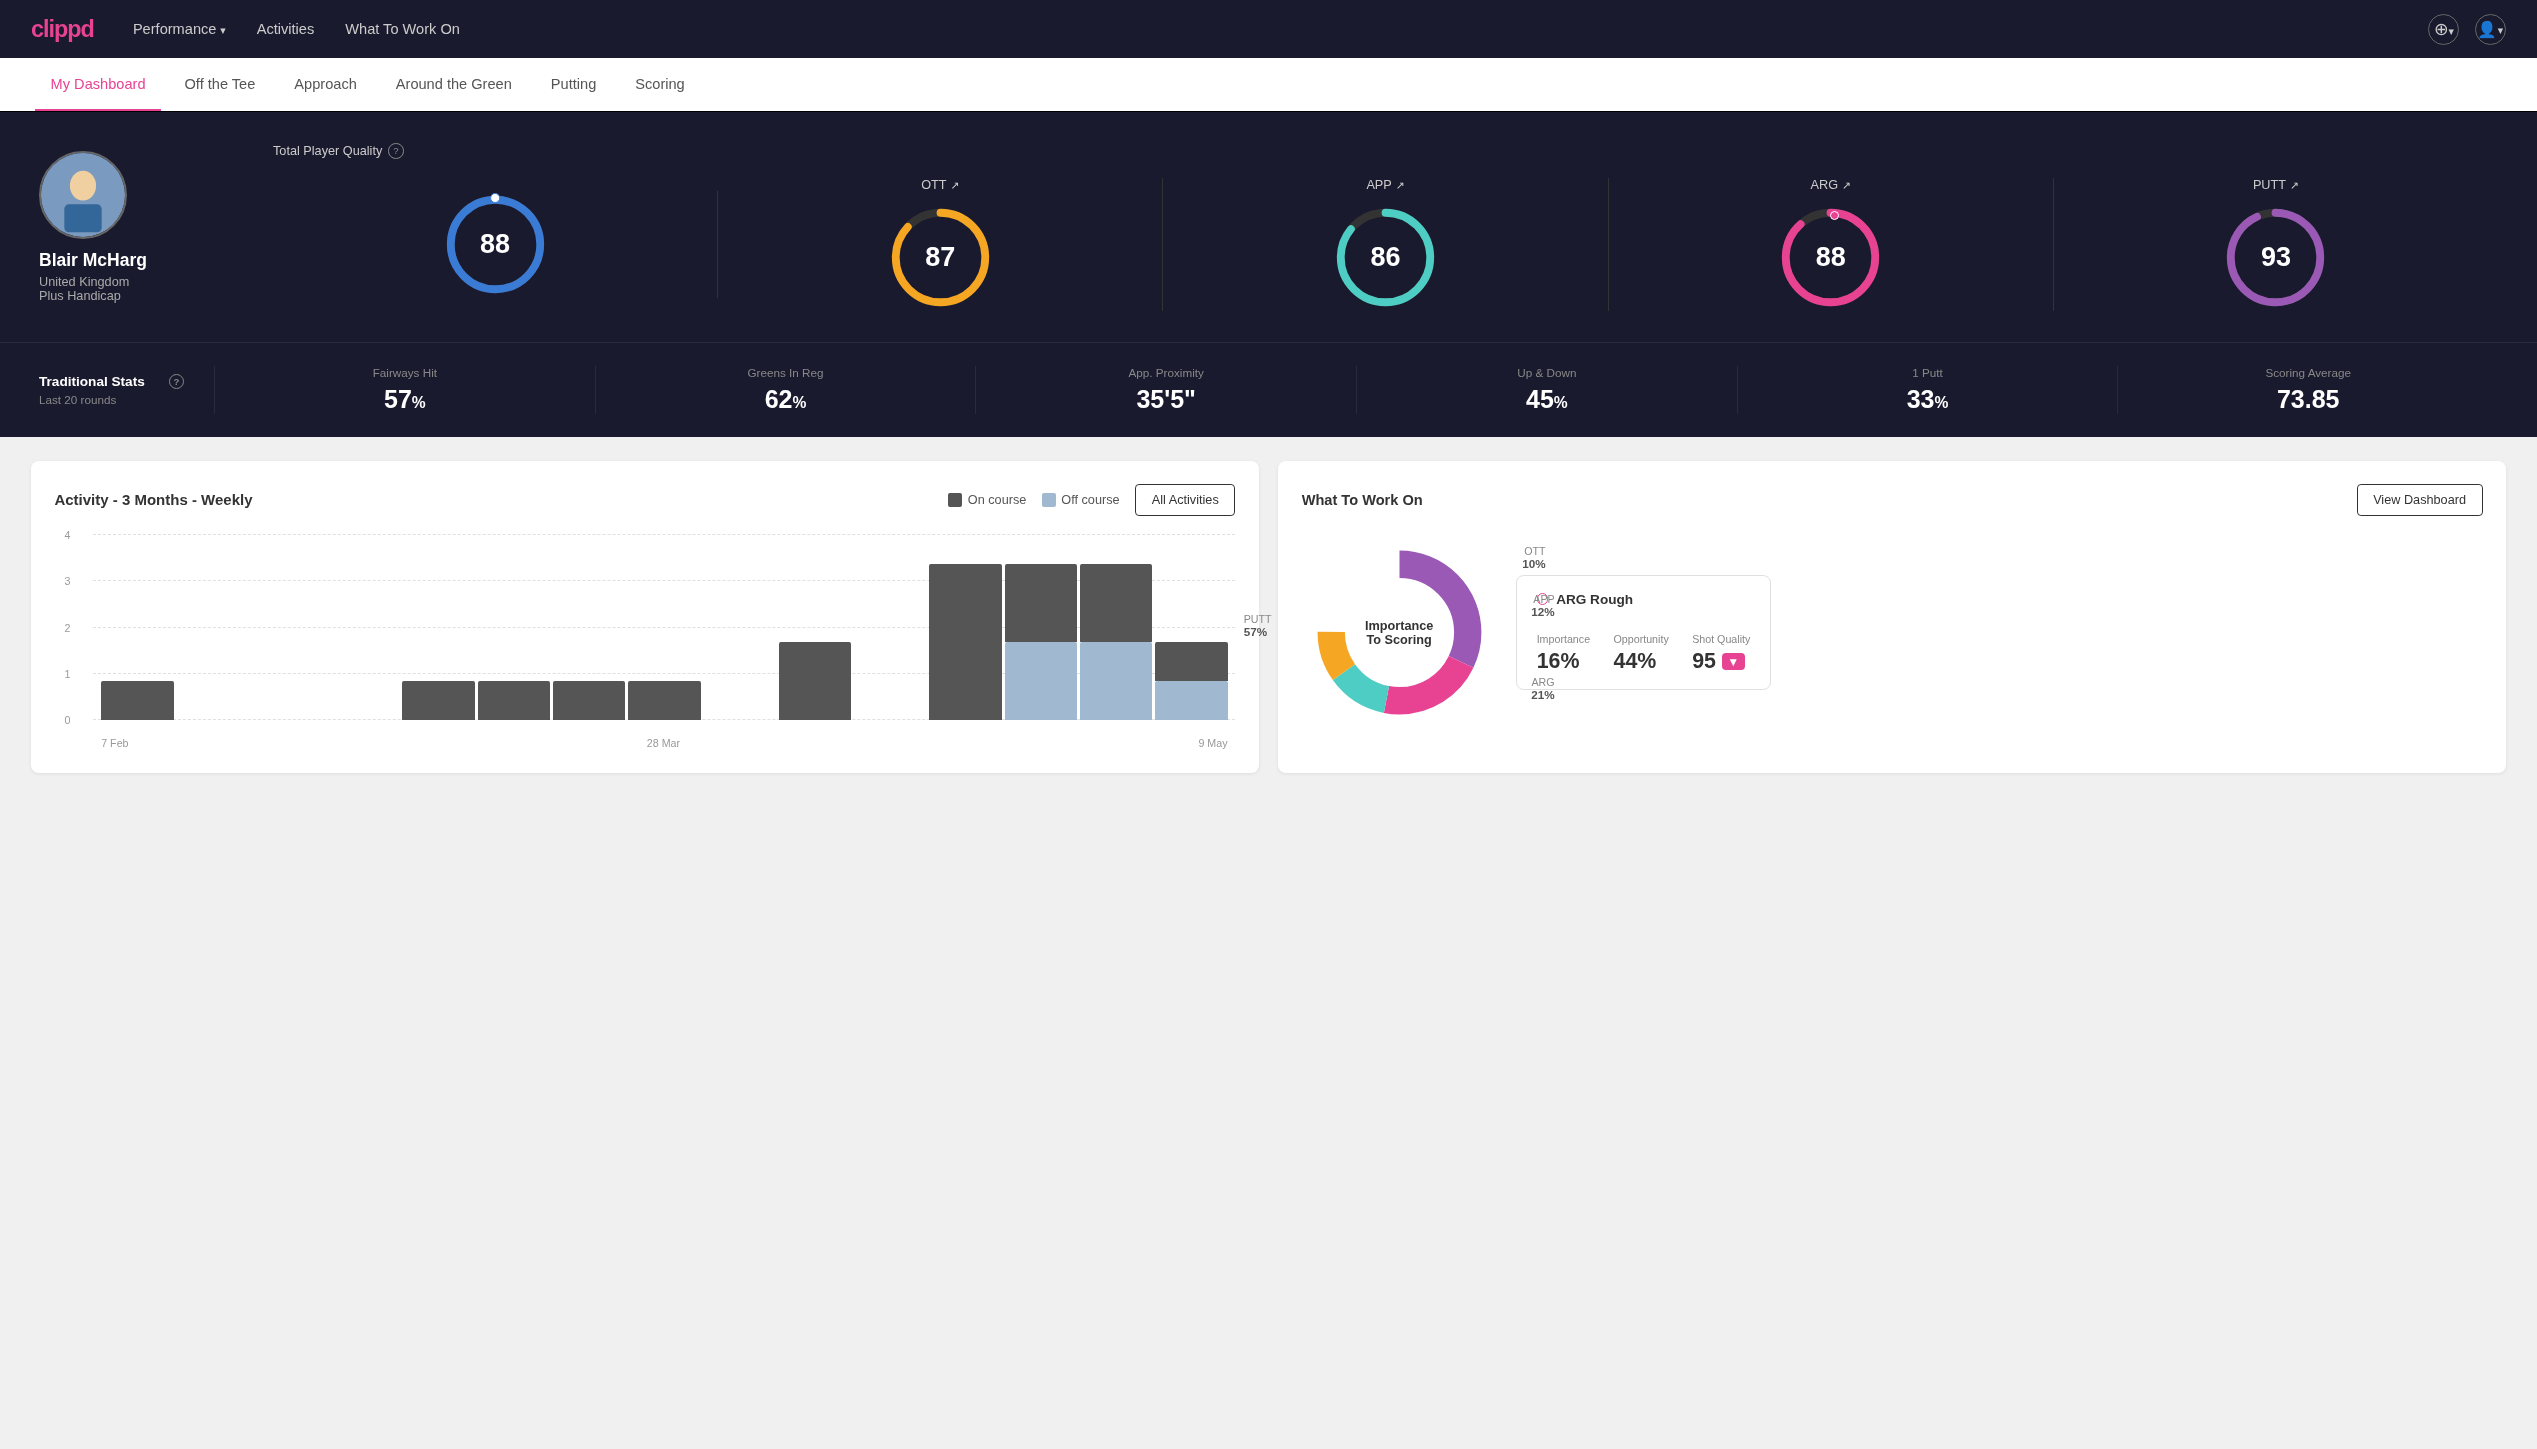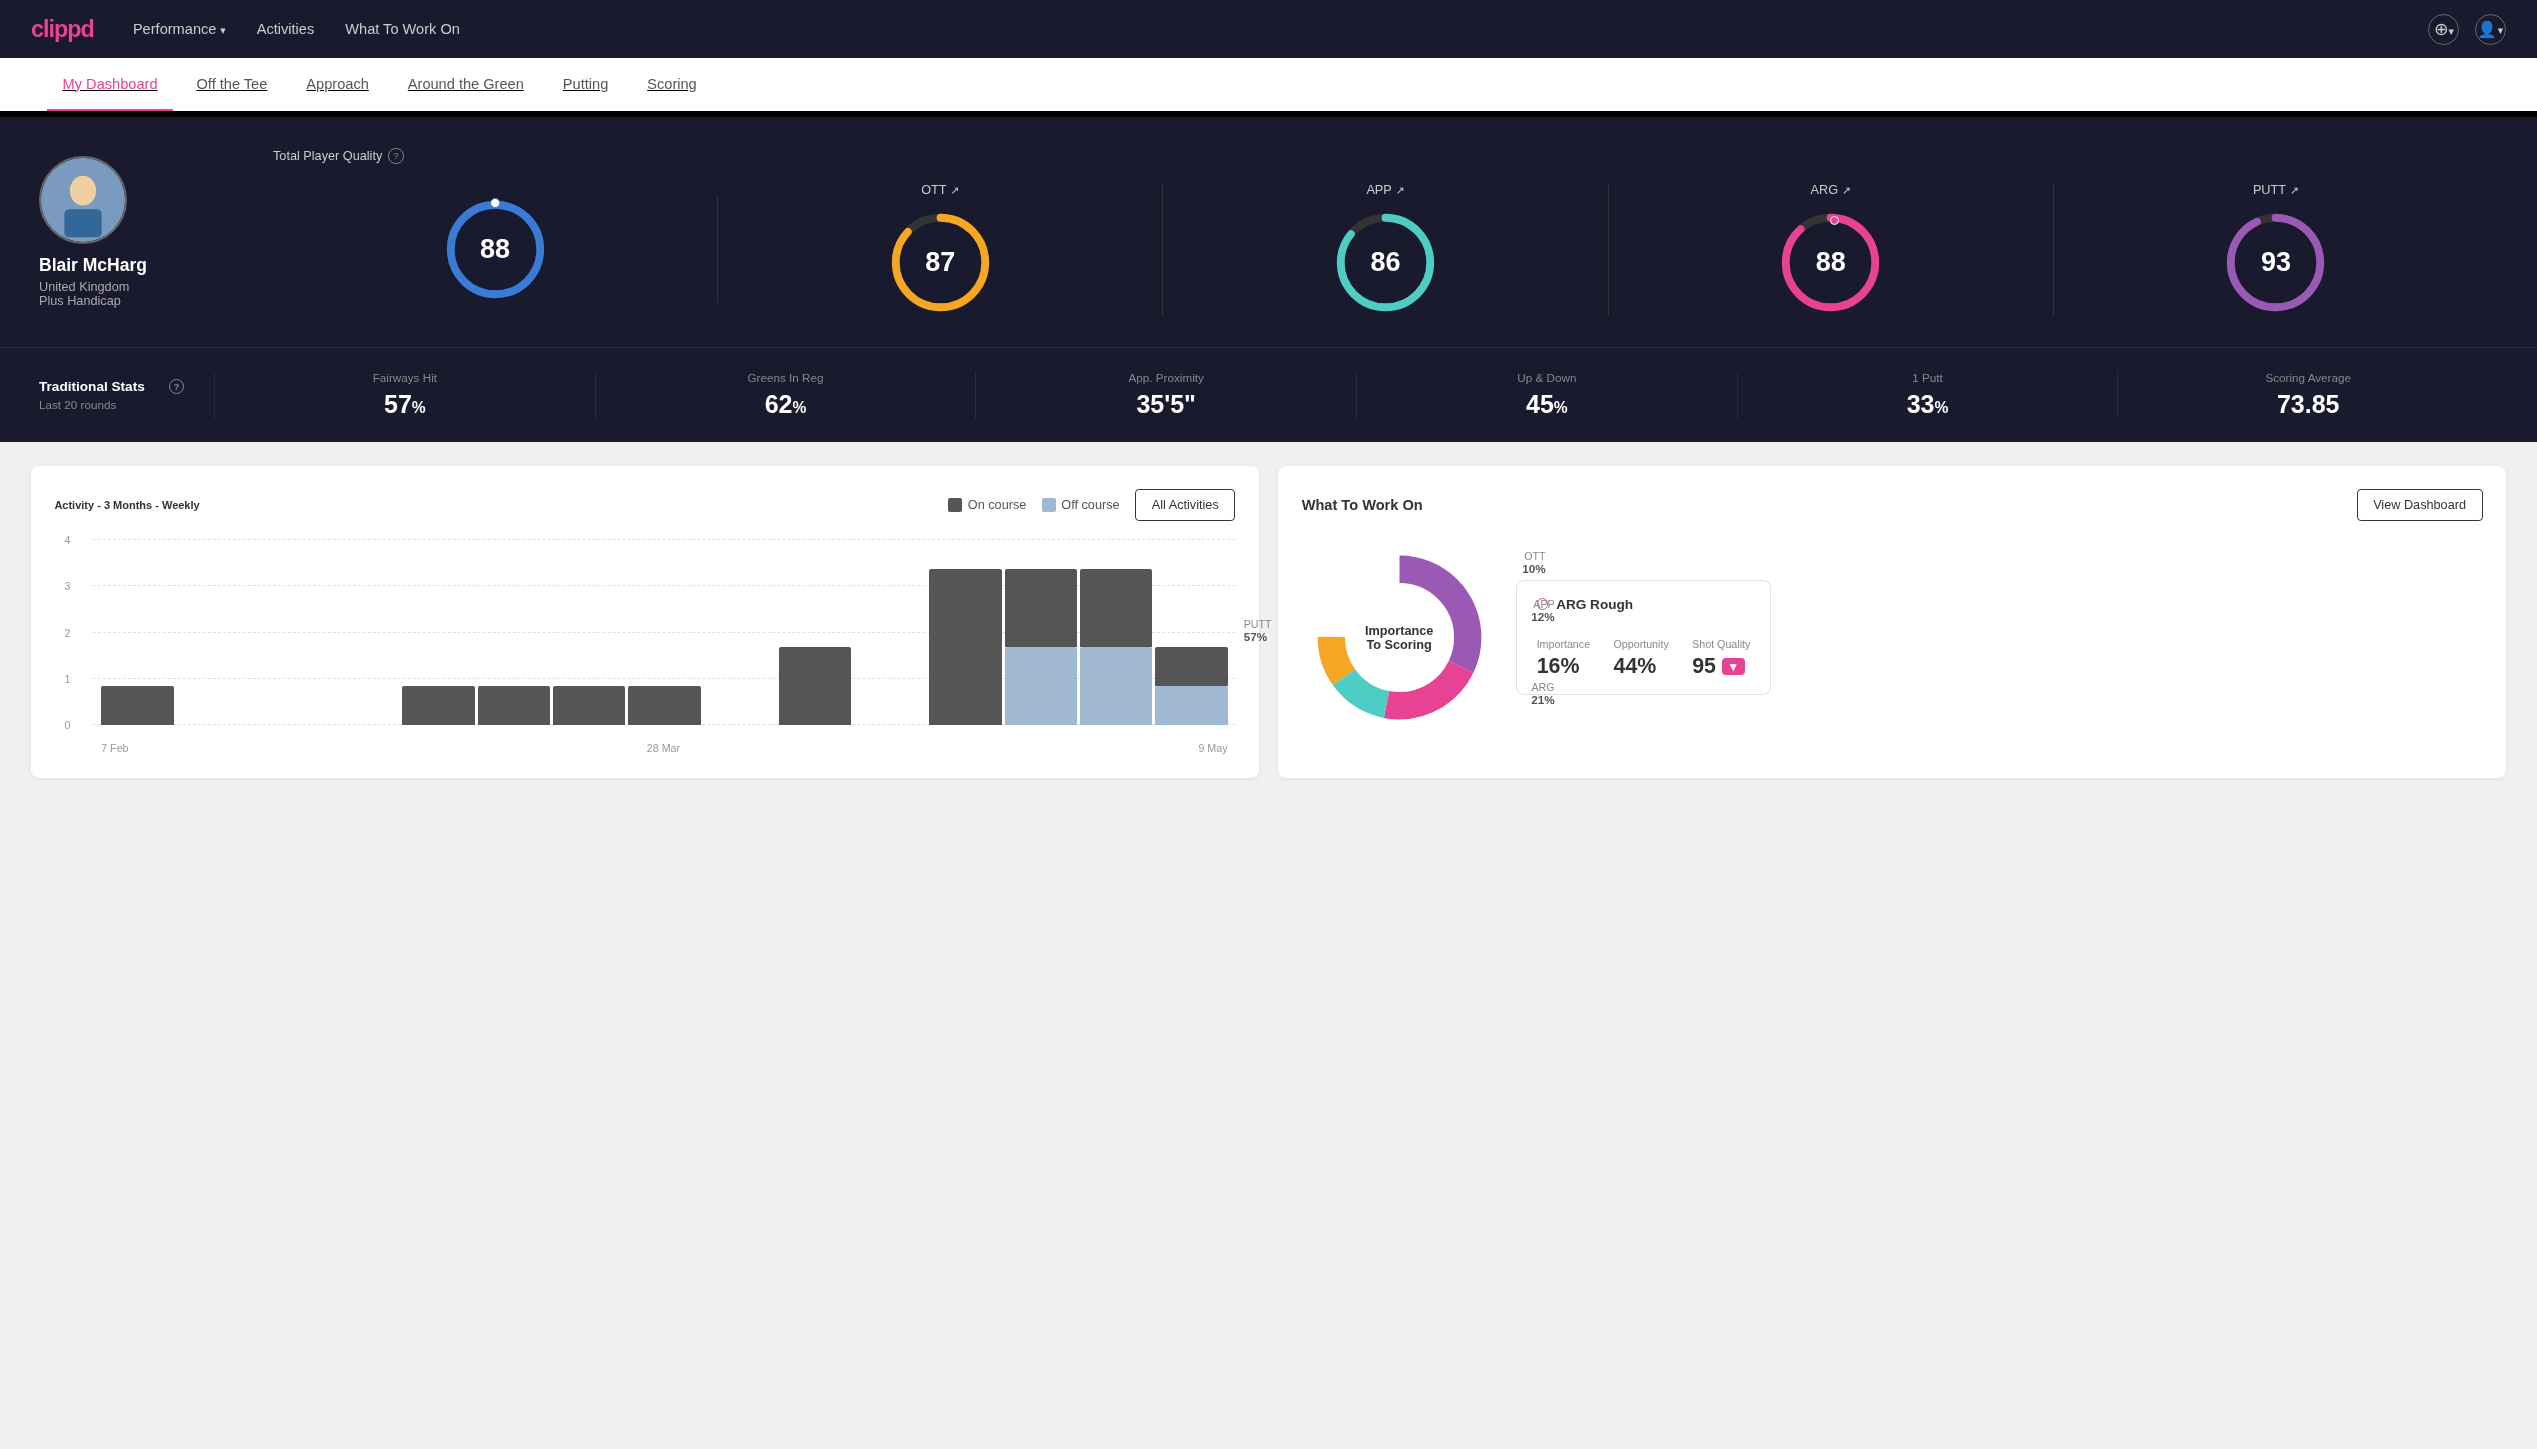--- a/index.html
+++ b/index.html
@@ -43,23 +43,22 @@
       border: 1.9px solid #666;
       border-radius: 50%;
       display: flex; align-items: center; justify-content: center;
       color: #ccc; cursor: pointer;
     }
 
     
     .sub-nav {
       background: #fff;
       display: flex;
-      padding: 0 47px;
-      border-bottom: 6px solid #000000;
-      text-decoration: underline;
+      padding: 0 35px;
+      border-bottom: 1px solid #000000;
     }
     .sub-nav-item {
       padding: 17.5px 15.6px;
       font-size: 14.6px;
       color: #555;
       cursor: pointer;
       border-bottom: 2.9px solid transparent;
       margin-right: 7.8px;
     }
     .sub-nav-item.active {
@@ -238,21 +237,21 @@
     }
 
     
     .activity-header {
       display: flex;
       align-items: center;
       justify-content: space-between;
       margin-bottom: 19.5px;
     }
     .activity-title {
-      font-size: 11px;
+      font-size: 15px;
       font-weight: 600;
       color: #333;
     }
     .legend {
       display: flex;
       align-items: center;
       gap: 15.6px;
     }
     .legend-item {
       display: flex;

